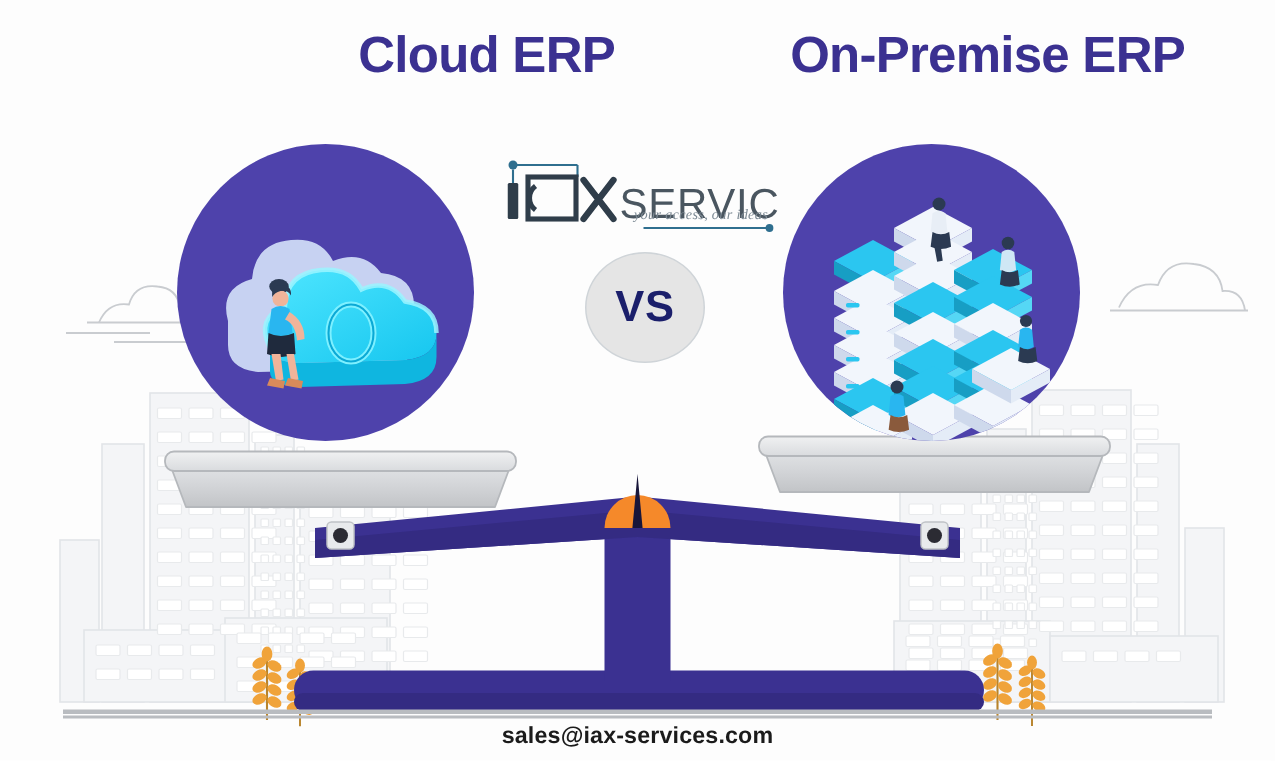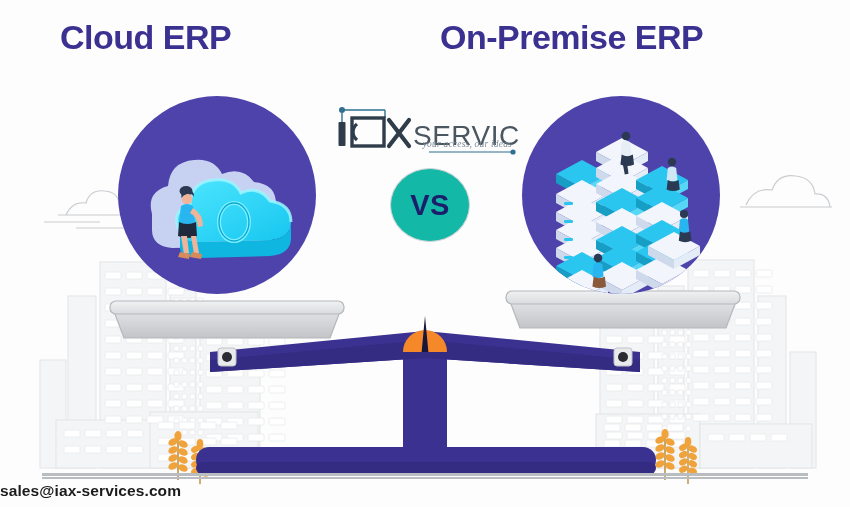--- a/index.html
+++ b/index.html
@@ -18,21 +18,21 @@
   }
 
   
   .title{
     position:absolute;
     top:18px;
     font-size:34px;
     font-weight:bold;
     letter-spacing:-0.5px;
     color:#3b3191;
-    text-align:left;
+    text-align:right;
     white-space:nowrap;
   }
   .title-left{ left:60px; width:350px; }
   .title-right{ left:440px; width:350px; }
 
   
   .scenery{ position:absolute; left:0; top:0; width:850px; height:507px; }
 
   
   .logo{
@@ -53,21 +53,21 @@
     white-space:nowrap;
   }
 
   
   .vs-badge{
     position:absolute;
     left:390px; top:168px;
     width:78px;height:72px;
     border:1.6px solid #cfd4d8;
     border-radius:50%;
-    background:#14b8a6;
+    background:#e5e5e5;
     display:flex;align-items:center;justify-content:center;
   }
   .vs-text{
     font-size:29px;
     font-weight:bold;
     color:#1b1f6b;
     letter-spacing:0.5px;
   }
 
   
@@ -84,21 +84,21 @@
   .footer-rule{
     position:absolute;
     left:42px; top:477px;
     width:766px; height:2px;
     background:#b9bcc0;
   }
   .footer-email{
     position:absolute;
     left:0; top:482px;
     width:850px;
-    text-align:left;
+    text-align:center;
     font-size:15.5px;
     font-weight:bold;
     color:#1b1b1b;
     letter-spacing:0.1px;
   }
 </style>
 </head>
 <body>
 
 <div class="canvas">

